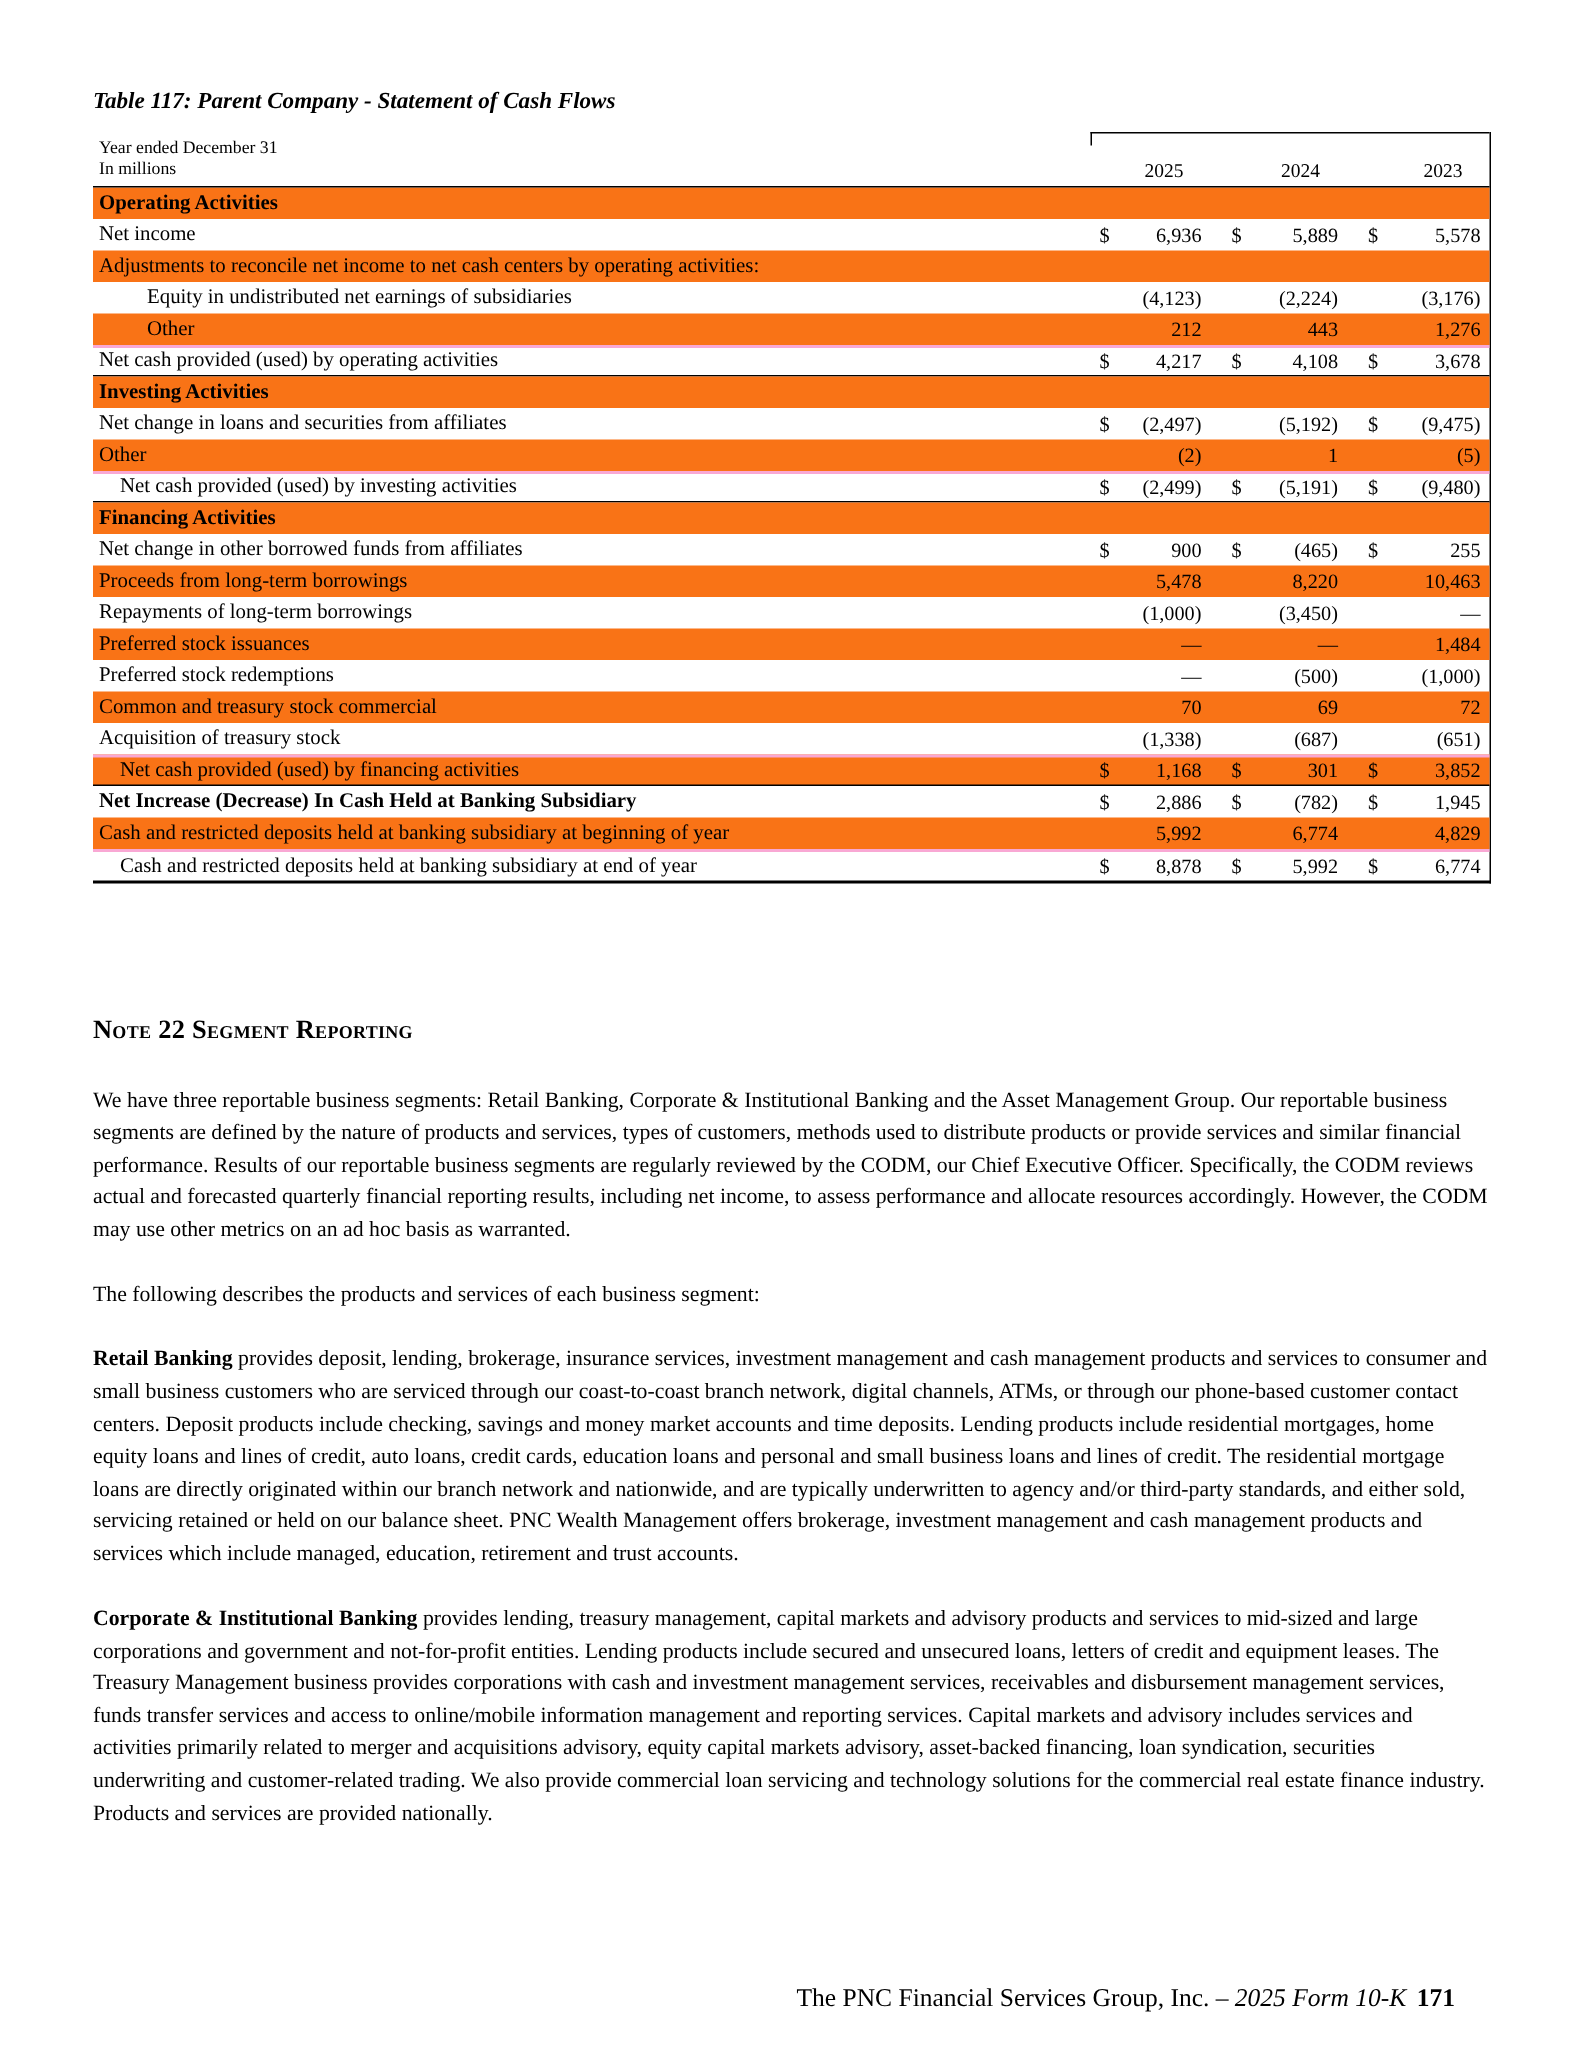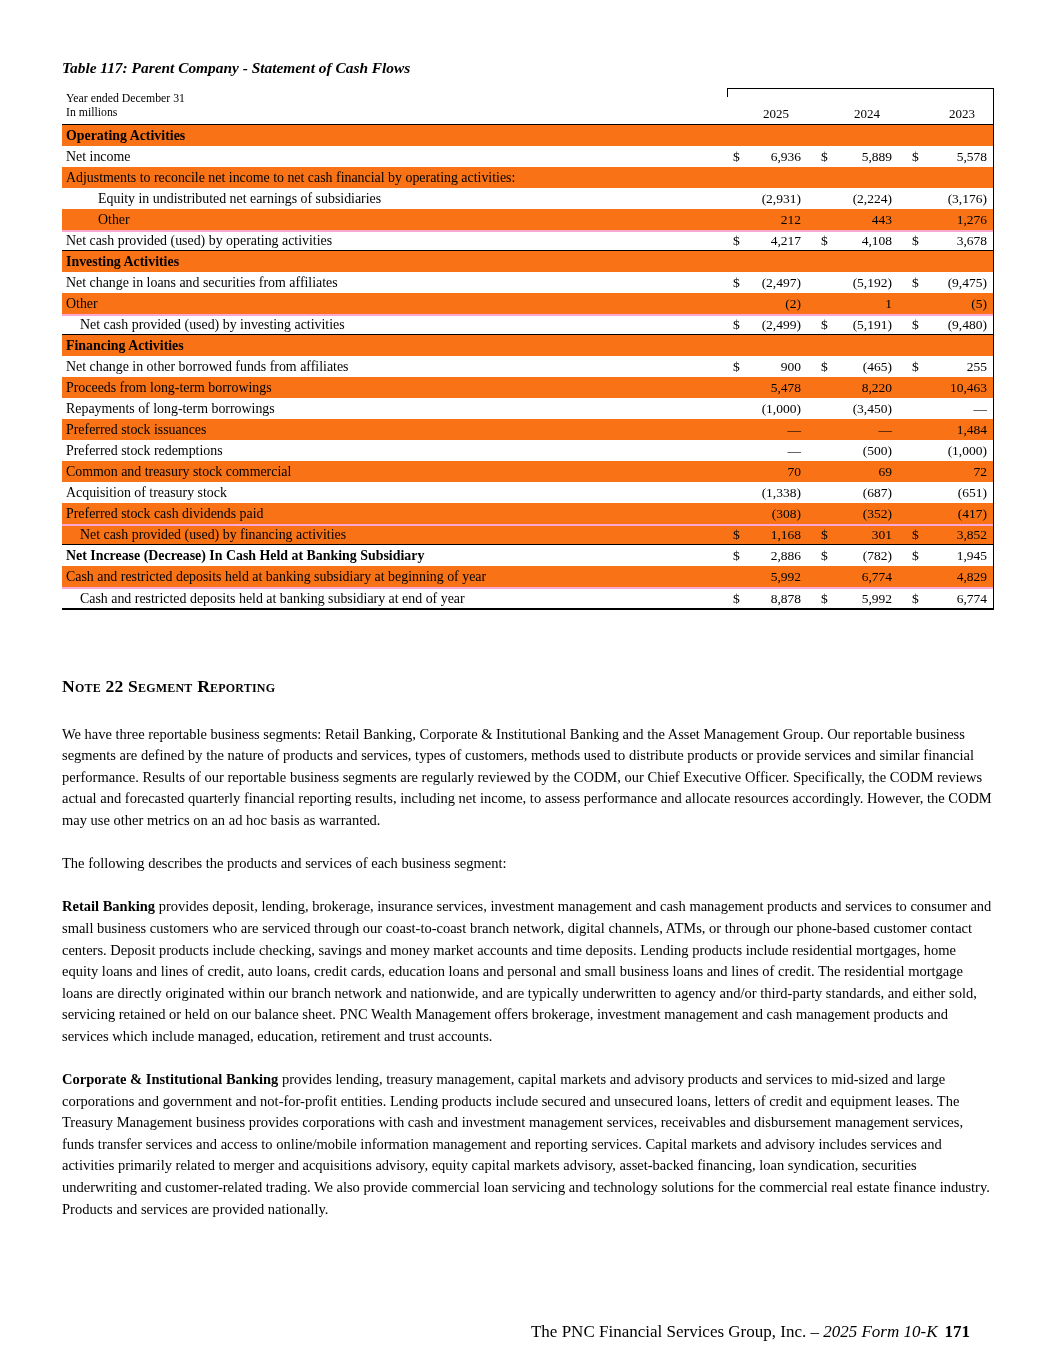--- a/index.html
+++ b/index.html
@@ -114,42 +114,42 @@
               <span class="dollar">$</span>
               <span class="val">5,889</span>
             </div>
             <div class="ycol c2">
               <span class="dollar">$</span>
               <span class="val">5,578</span>
             </div>
           </div>
         </div>
         <div class="trow shaded">
-          <div class="tlabel ind0">Adjustments to reconcile net income to net cash financial by operating activities:</div>
+          <div class="tlabel ind0">Adjustments to reconcile net income to net cash centers by operating activities:</div>
           <div class="numblock">
             <div class="ycol c0">
               <span class="dollar"></span>
               <span class="val"></span>
             </div>
             <div class="ycol c1">
               <span class="dollar"></span>
               <span class="val"></span>
             </div>
             <div class="ycol c2">
               <span class="dollar"></span>
               <span class="val"></span>
             </div>
           </div>
         </div>
         <div class="trow">
           <div class="tlabel ind2">Equity in undistributed net earnings of subsidiaries</div>
           <div class="numblock">
             <div class="ycol c0">
               <span class="dollar"></span>
-              <span class="val">(2,931)</span>
+              <span class="val">(4,123)</span>
             </div>
             <div class="ycol c1">
               <span class="dollar"></span>
               <span class="val">(2,224)</span>
             </div>
             <div class="ycol c2">
               <span class="dollar"></span>
               <span class="val">(3,176)</span>
             </div>
           </div>
@@ -382,37 +382,20 @@
               <span class="dollar"></span>
               <span class="val">(1,338)</span>
             </div>
             <div class="ycol c1">
               <span class="dollar"></span>
               <span class="val">(687)</span>
             </div>
             <div class="ycol c2">
               <span class="dollar"></span>
               <span class="val">(651)</span>
-            </div>
-          </div>
-        </div>
-        <div class="trow shaded">
-          <div class="tlabel ind0">Preferred stock cash dividends paid</div>
-          <div class="numblock">
-            <div class="ycol c0">
-              <span class="dollar"></span>
-              <span class="val">(308)</span>
-            </div>
-            <div class="ycol c1">
-              <span class="dollar"></span>
-              <span class="val">(352)</span>
-            </div>
-            <div class="ycol c2">
-              <span class="dollar"></span>
-              <span class="val">(417)</span>
             </div>
           </div>
         </div>
         <div class="trow shaded bt bb">
           <div class="tlabel ind1">Net cash provided (used) by financing activities</div>
           <div class="numblock">
             <div class="ycol c0">
               <span class="dollar">$</span>
               <span class="val">1,168</span>
             </div>

